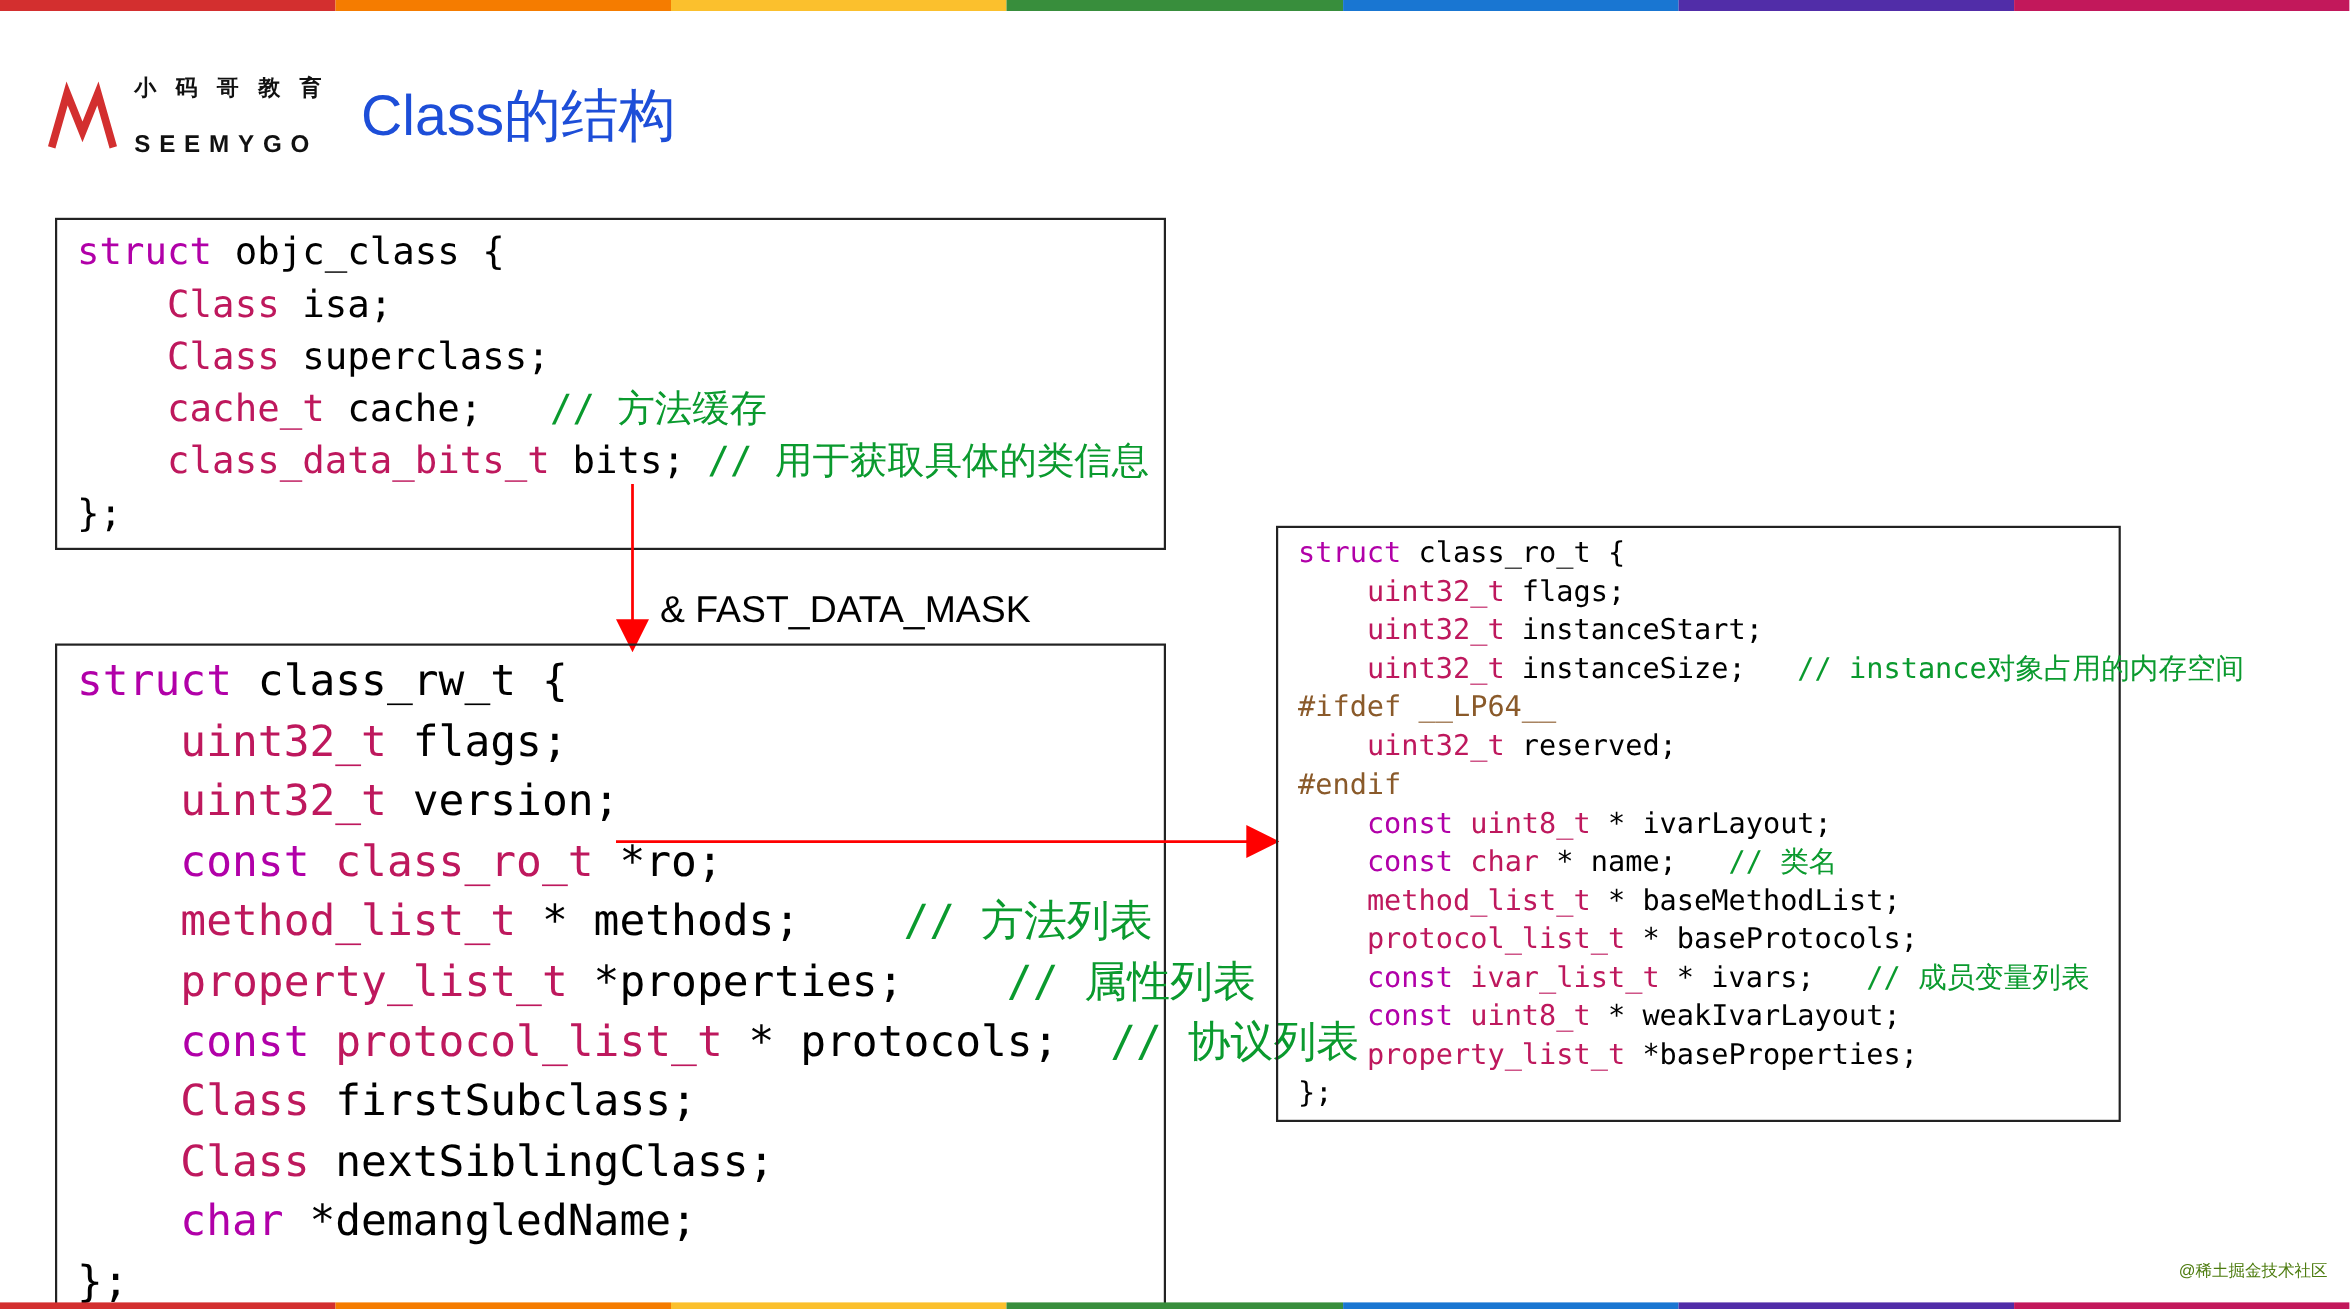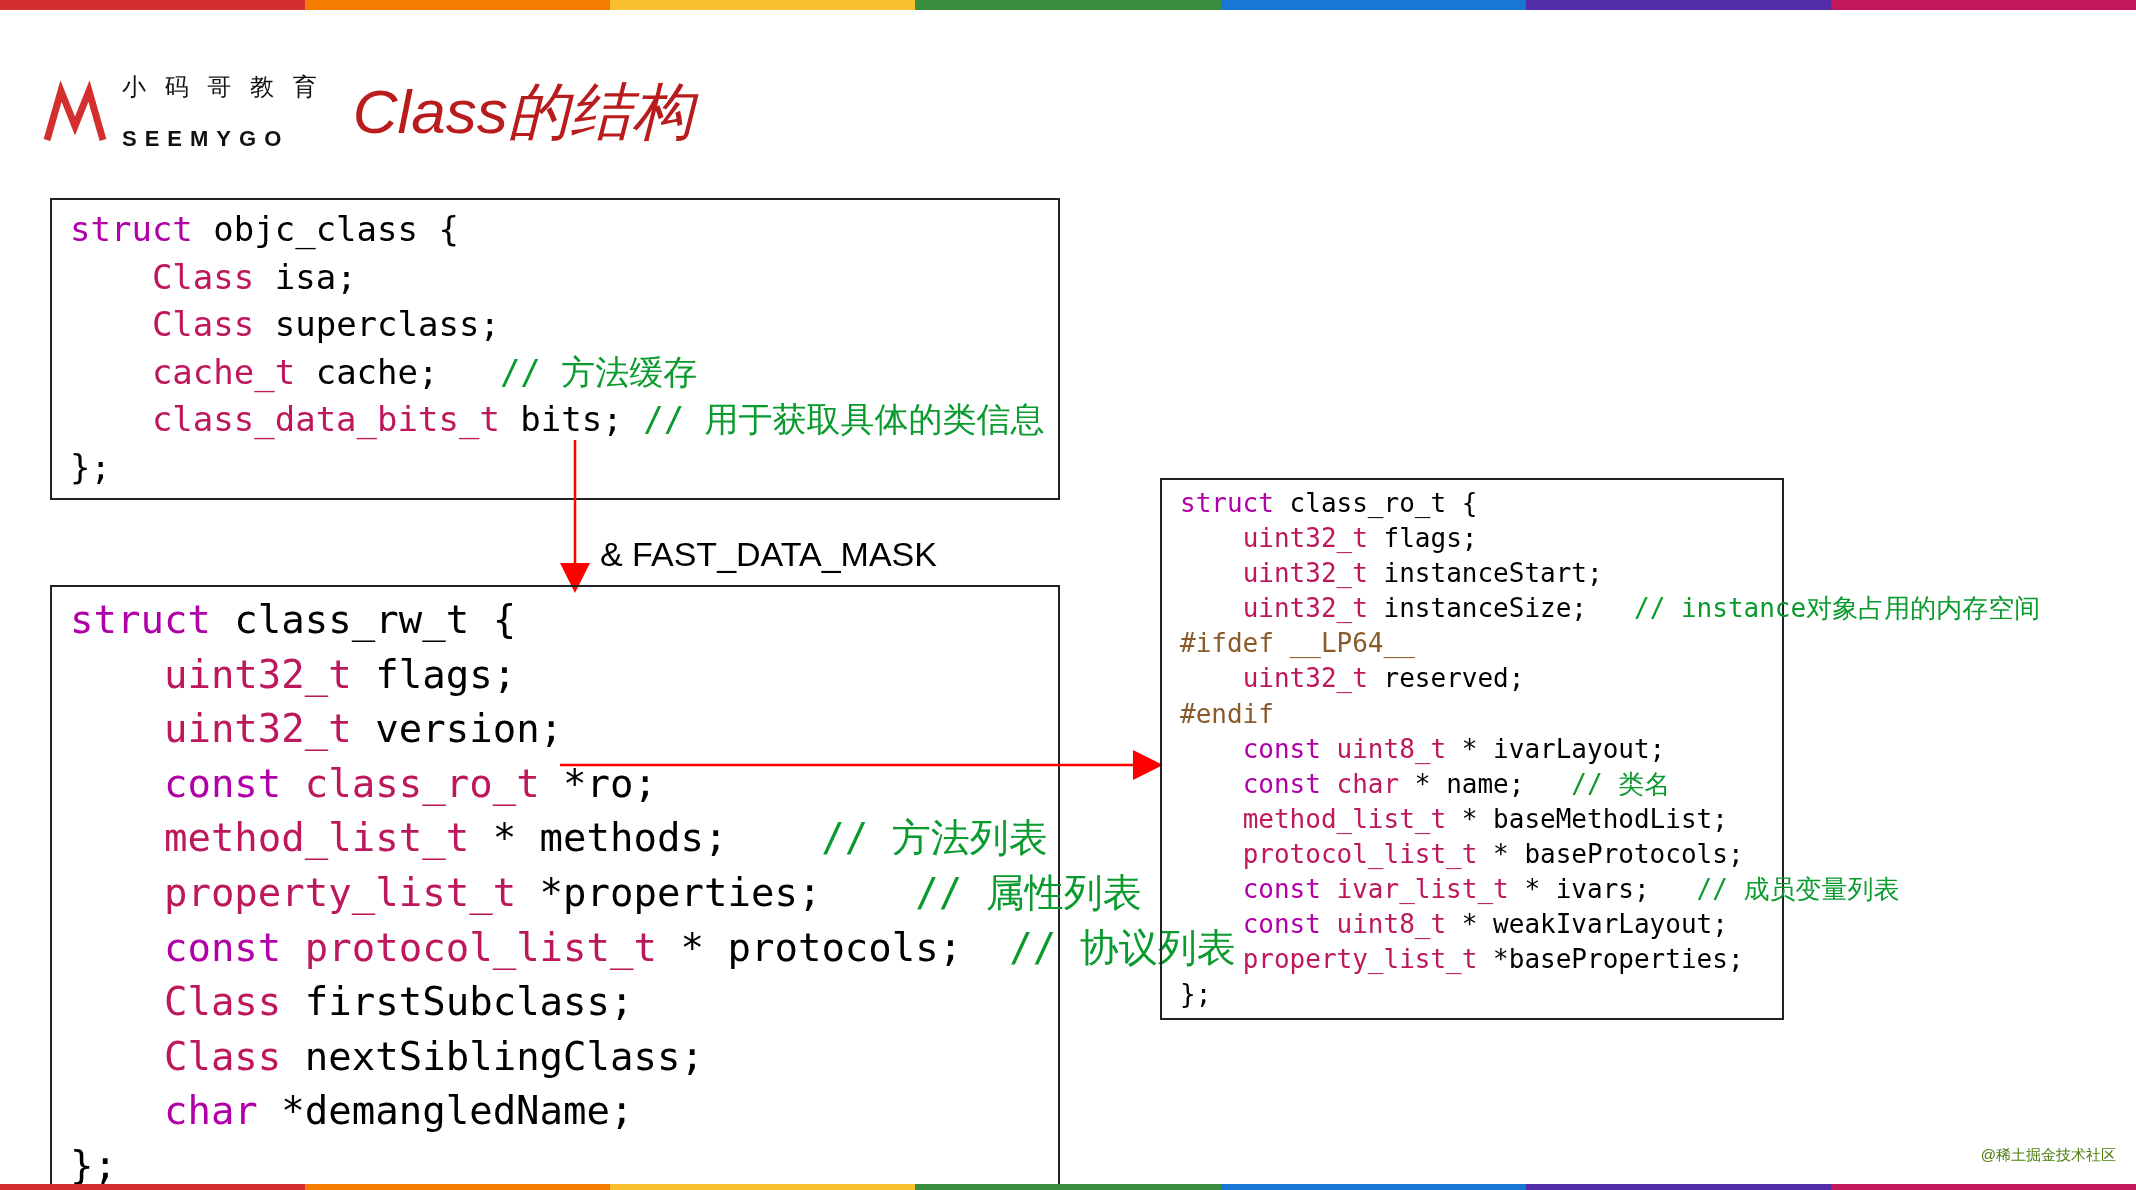--- a/index.html
+++ b/index.html
@@ -6,28 +6,28 @@
   .page{position:relative;width:2136px;height:1190px;box-sizing:border-box;background:#fff;}
   .rainbow{position:absolute;left:0;top:0;width:100%;height:10px;display:flex;}
   .rainbow div{flex:1;height:100%;}
   .rainbow2{position:absolute;left:0;bottom:0;width:100%;height:6px;display:flex;}
   .rainbow2 div{flex:1;height:100%;}
 
   .header{position:absolute;top:70px;left:40px;display:flex;align-items:center;gap:30px;}
   .logo{display:flex;align-items:center;gap:12px;}
   .logo-mark{width:70px;height:70px;}
   .logo-text{display:flex;flex-direction:column;line-height:1.05;}
-  .logo-cn{font-size:24px;letter-spacing:6px;font-weight:400;color:#111;}
+  .logo-cn{font-size:20px;letter-spacing:6px;font-weight:700;color:#111;}
   .logo-en{font-size:22px;letter-spacing:8px;font-weight:700;color:#111;margin-top:28px;}
-  .title{font-size:62px;color:#b91c1c;font-weight:400;font-style:italic;}
+  .title{font-size:52px;color:#1d4ed8;font-weight:400;}
 
   .codebox{position:absolute;border:2px solid #222;font-family:Menlo,Consolas,monospace;white-space:pre;color:#000;padding:6px 18px;box-sizing:border-box;line-height:1.4;}
   .box1{top:198px;left:50px;width:1010px;font-size:34px;}
   .box2{top:585px;left:50px;width:1010px;font-size:39px;}
-  .box3{top:478px;left:1160px;width:624px;font-size:26px;line-height:1.35;}
+  .box3{top:478px;left:1160px;width:768px;font-size:26px;line-height:1.35;}
 
   .kw{color:#b100a8;}   
   .ty{color:#be185d;}   
   .cm{color:#0a9a2e;}   
   .pp{color:#8a5a2a;}   
 
   .arrow-label{position:absolute;font-size:34px;color:#000;}
   .mask-label{top:535px;left:600px;}
 
   .watermark{position:absolute;right:20px;bottom:25px;font-size:15px;color:#4d7c0f;}

